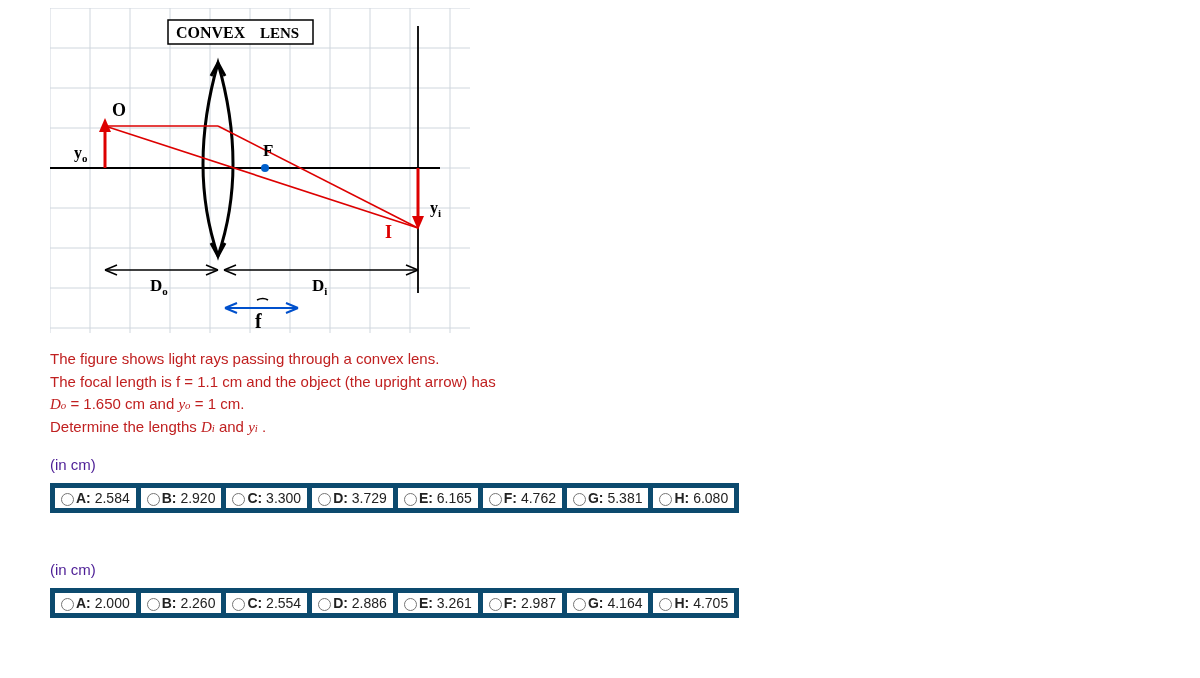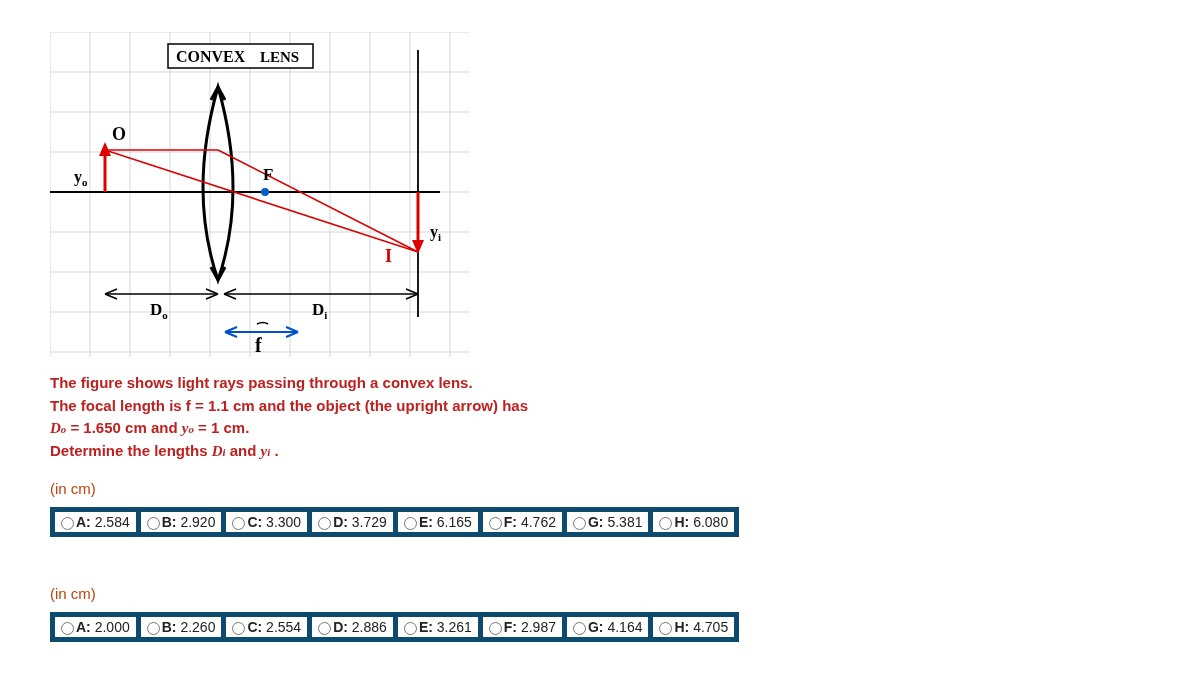--- a/index.html
+++ b/index.html
@@ -4,45 +4,44 @@
 <style>
   body {
     margin: 0;
     padding: 0;
     font-family: Verdana, Geneva, sans-serif;
     font-size: 15px;
     color: #222;
     background: #fff;
   }
   .page {
-    padding: 32px 50px;
+    padding: 8px 50px;
   }
   .diagram-wrap {
     display: inline-block;
     border: none;
     background: #fff;
   }
   .question-text {
     margin-top: 12px;
     line-height: 1.5;
     color: #c02020;
     font-family: Verdana, Geneva, sans-serif;
     font-size: 15px;
-    font-weight: bold;
   }
   .question-text .math {
     font-family: 'Times New Roman', serif;
     font-style: italic;
   }
   .question-text .mathsub {
     font-size: 0.72em;
     font-style: italic;
   }
   .unit {
-    color: #c2410c;
+    color: #4c1d95;
     margin-top: 18px;
     font-size: 15px;
   }
   .choices {
     margin-top: 10px;
     border-collapse: collapse;
   }
   .choices td {
     border: 5px solid #0c4a6e;
     padding: 2px 6px;

